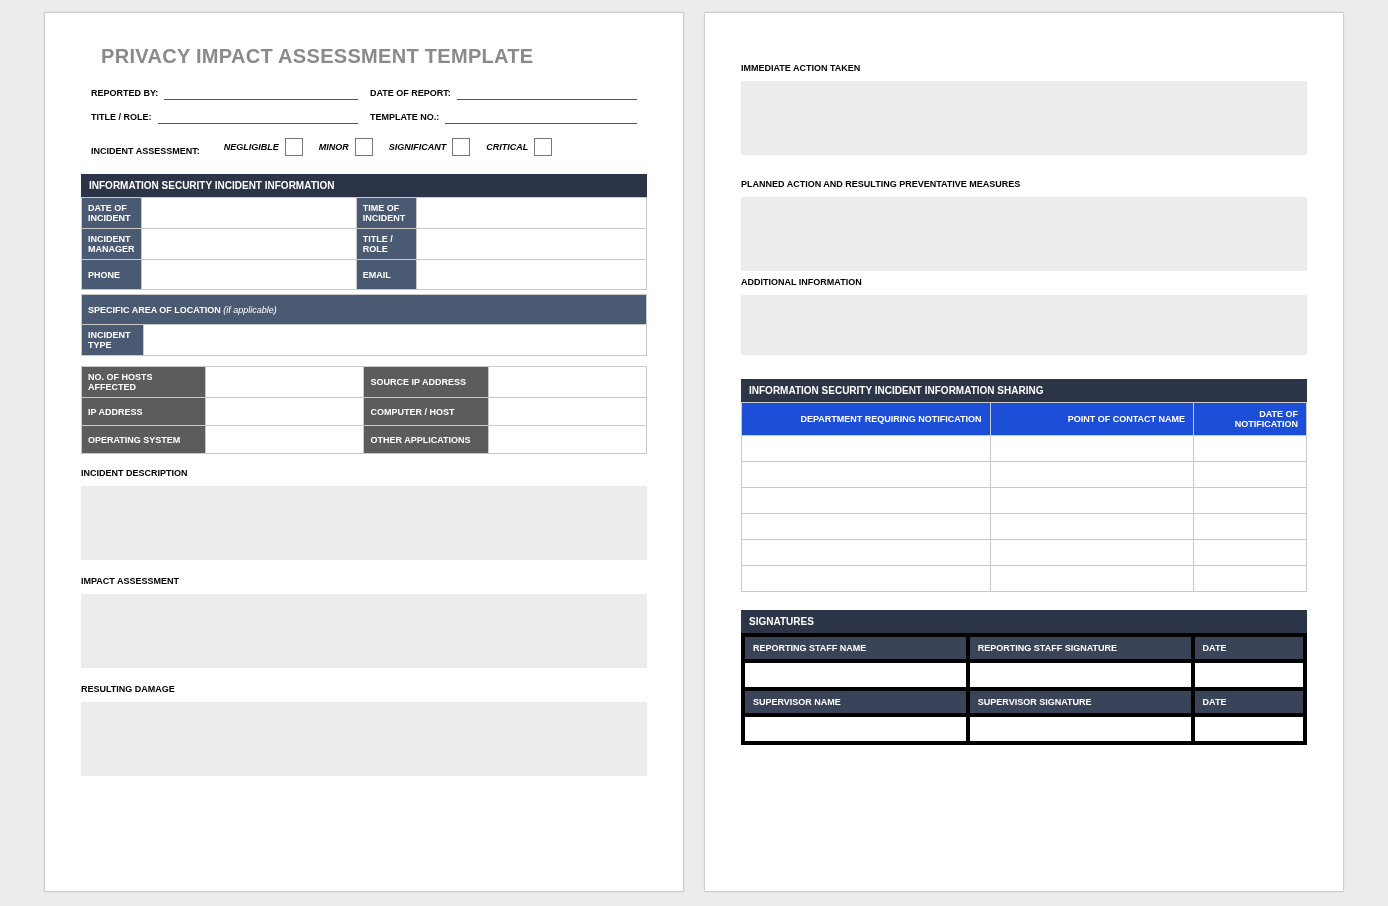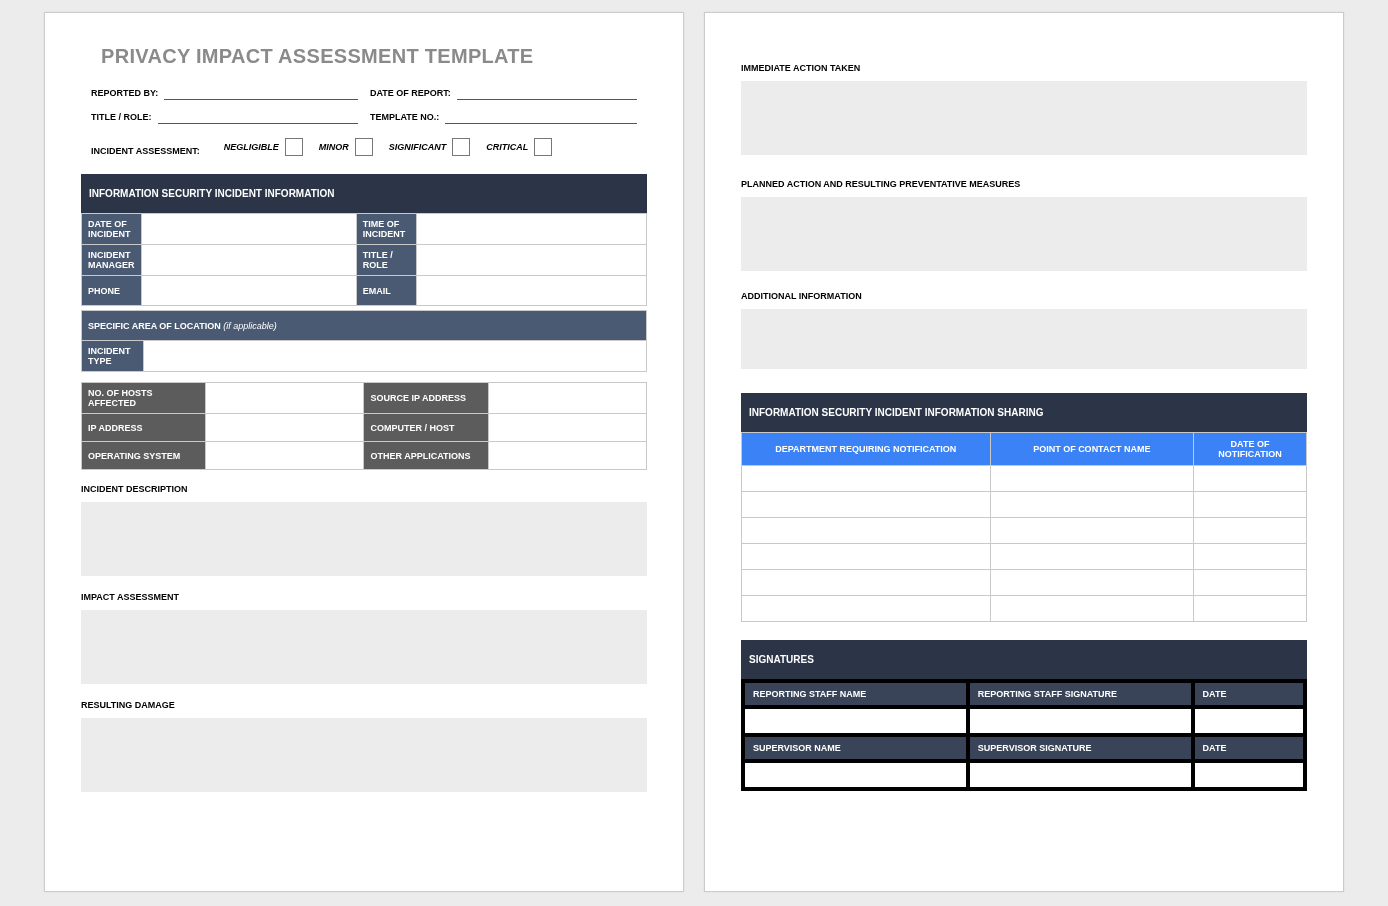--- a/index.html
+++ b/index.html
@@ -81,21 +81,21 @@
 
   
   table { border-collapse: collapse; width: 100%; }
   td, th { font-size: 9px; }
 
   .section-band {
     background: #2b3547;
     color: #fff;
     font-weight: bold;
     font-size: 10px;
-    padding: 14px 8px;
+    padding: 6px 8px;
   }
 
   
   .grid1 td {
     border: 1px solid #c9c9c9;
     padding: 5px 6px;
     height: 30px;
     vertical-align: middle;
   }
   .grid1 td.lab {
@@ -135,26 +135,26 @@
     width: 100%;
     height: 74px;
     border: none;
     background: #ececec;
     resize: none;
     font: inherit;
   }
 
   
   .share thead th {
-    background: #3b82f6;
+    background: #1d4ed8;
     color: #fff;
     font-weight: bold;
     padding: 6px 8px;
     border: 1px solid #c9c9c9;
-    text-align: center;
+    text-align: right;
   }
   .share tbody td {
     border: 1px solid #c9c9c9;
     height: 26px;
     background: #fff;
   }
   .share tbody td:nth-child(1){ width: 44%; }
   .share tbody td:nth-child(2){ width: 36%; }
 
   
@@ -295,21 +295,21 @@
   <textarea class="freetext" style=""></textarea>
 </div>
 
 <div class="page page2">
   <div class="sect-label" style="margin-top:0">IMMEDIATE ACTION TAKEN</div>
   <textarea class="freetext" style=""></textarea>
 
   <div class="sect-label" style="margin-top:22px">PLANNED ACTION AND RESULTING PREVENTATIVE MEASURES</div>
   <textarea class="freetext" style=""></textarea>
 
-  <div class="sect-label" style="margin-top:18px">ADDITIONAL INFORMATION</div>
+  <div class="sect-label" style="margin-top:4px">ADDITIONAL INFORMATION</div>
   <textarea class="freetext" style="height: 60px;"></textarea>
 
   <div style="height:22px"></div>
   <div class="section-band">INFORMATION SECURITY INCIDENT INFORMATION SHARING</div>
   <table class="share">
     <thead>
       <tr>
         <th>DEPARTMENT REQUIRING NOTIFICATION</th>
         <th>POINT OF CONTACT NAME</th>
         <th>DATE OF NOTIFICATION</th>

